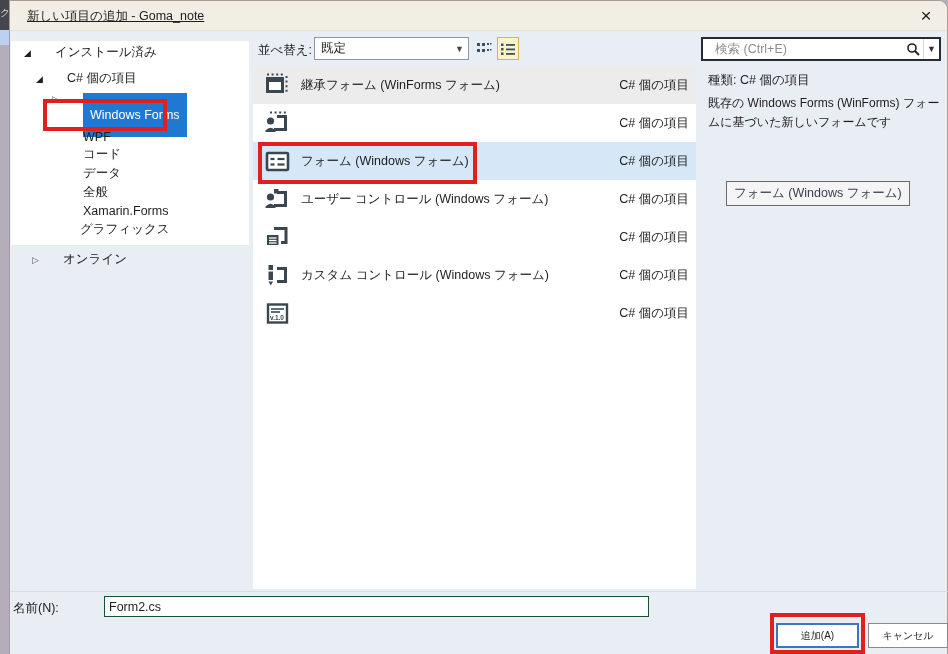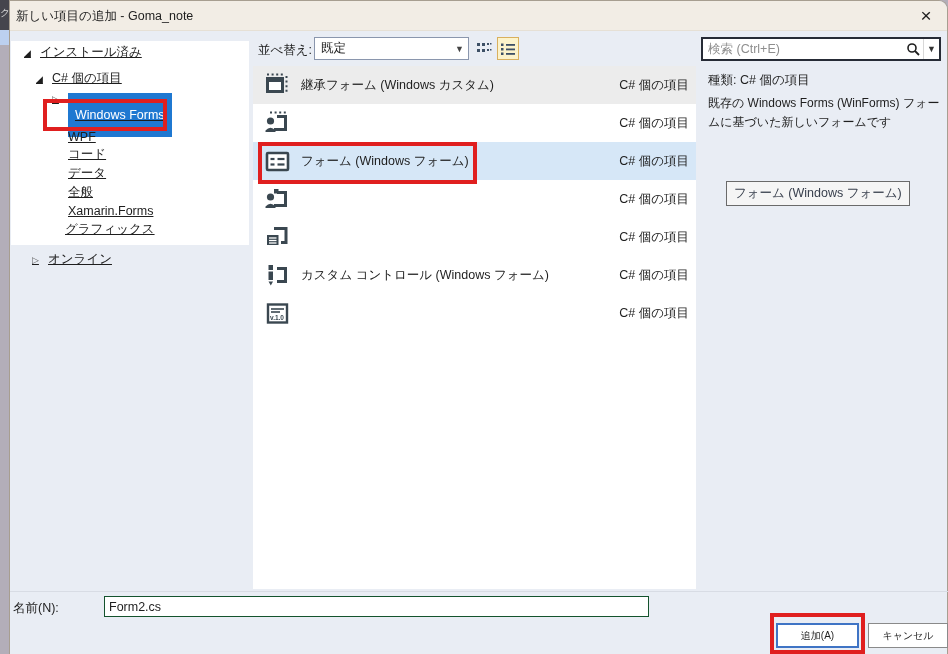--- a/index.html
+++ b/index.html
@@ -7,45 +7,45 @@
   #screen { position:relative; width:948px; height:654px; overflow:hidden; background:#b3aeb9; font-size:12.5px; color:#1e1e1e; }
 
   
   .bg-strip-dark { position:absolute; left:0; top:0; width:10px; height:30px; background:#45454d; color:#d8d8d8; font-size:10px; text-align:center; line-height:26px; }
   .bg-strip-blue { position:absolute; left:0; top:30px; width:10px; height:15px; background:#bcd0f0; }
   .bg-strip-mauve { position:absolute; left:0; top:45px; width:10px; height:609px; background:#b3aeb9; }
 
   
   .dialog { position:absolute; left:9px; top:0; width:939px; height:654px; background:#e9edf4; border:1px solid #a79e90; border-bottom:none; border-top-right-radius:9px; }
   .titlebar { position:absolute; left:0; top:0; width:100%; height:30px; background:#f2ede5; border-top-right-radius:9px; border-bottom:1px solid #e6e0d5; }
-  .title-text { position:absolute; left:6px; top:7px; font-size:12.5px; color:#1e1e1e; white-space:nowrap; }
+  .title-text { position:absolute; left:17px; top:7px; font-size:12.5px; color:#1e1e1e; white-space:nowrap;text-decoration:underline; }
   .close-btn { position:absolute; right:8px; top:2px; width:26px; height:26px; text-align:center; line-height:26px; font-size:19px; color:#1e1e1e; cursor:default; }
 
   
   .tree-panel { position:absolute; left:1px; top:40px; width:238px; height:204px; background:#ffffff; }
-  .tree-item { position:absolute; height:19px; white-space:nowrap; display:flex; align-items:center; gap:5px;text-decoration:underline; }
+  .tree-item { position:absolute; height:19px; white-space:nowrap; display:flex; align-items:center; gap:20px; }
   .tw { width:11px; display:inline-block; font-size:9px; color:#1e1e1e; }
   .tw.exp::before { content:"◢"; }
   .tw.col::before { content:"▷"; color:#5a5a5a; }
   .tw.none::before { content:""; }
   .tlabel { font-size:12.5px; color:#1e1e1e; }
   .tlabel.sel { background:#1f78d1; color:#ffffff; padding:15px 7px; }
 
   
   .sort-label { position:absolute; left:248px; top:41px; }
   .sort-combo { position:absolute; left:304px; top:36px; width:155px; height:23px; background:#fff; border:1px solid #8a96ad; display:flex; align-items:center; }
   .sort-combo .val { flex:1; padding-left:6px; }
   .sort-combo .caret { width:17px; text-align:center; font-size:9px; color:#444; }
   .viewbtn { position:absolute; width:22px; height:23px; display:flex; align-items:center; justify-content:center; }
   .viewbtn.grid { left:463px; top:36px; }
   .viewbtn.list { left:487px; top:36px; background:#fcf3cb; border:1px solid #d9b05e; }
 
   
   .searchbox { position:absolute; left:691px; top:36px; width:240px; height:24px; background:#fff; border:2px solid #262b36; display:flex; align-items:center; }
-  .searchbox input { flex:1; border:none; outline:none; font-size:12.5px; padding-left:5px; color:#333; background:transparent; font-family:"Liberation Sans","DejaVu Sans",sans-serif; }
+  .searchbox input { flex:1; border:none; outline:none; font-size:12.5px; padding-left:12px; color:#333; background:transparent; font-family:"Liberation Sans","DejaVu Sans",sans-serif; }
   .searchbox input::placeholder { color:#8e8e8e; }
   .search-icon { width:20px; display:flex; justify-content:center; }
   .search-caret { width:16px; text-align:center; font-size:9px; color:#333; border-left:1px solid #d8d8d8; line-height:20px; }
 
   
   .list-panel { position:absolute; left:243px; top:65px; width:443px; height:523px; background:#ffffff; }
   .lrow { position:absolute; left:0; width:443px; height:38px; display:flex; align-items:center; }
   .lrow.alt { background:#ececec; }
   .lrow.selected { background:#d6e7f7; }
   .licon { width:28px; height:28px; margin-left:10px; display:flex; align-items:center; justify-content:center; }
@@ -185,21 +185,21 @@
 
       <div class="lrow alt" style="top:0px">
         <span class="licon">
           <svg width="27" height="27" viewBox="0 0 27 27">
             <line x1="3" y1="2.5" x2="20" y2="2.5" stroke="#3a4750" stroke-width="2" stroke-dasharray="2 2.6"></line>
             <line x1="22.5" y1="4" x2="22.5" y2="21" stroke="#3a4750" stroke-width="2" stroke-dasharray="2 2.6"></line>
             <rect x="3.5" y="6.5" width="15" height="13" fill="#fff" stroke="#3a4750" stroke-width="3"></rect>
             <rect x="2.5" y="5.5" width="17" height="4.5" fill="#3a4750"></rect>
           </svg>
         </span>
-        <span class="ltitle">継承フォーム (Windows カスタム)</span>
+        <span class="ltitle">継承フォーム (WinForms フォーム)</span>
         <span class="ltype">C# 個の項目</span>
       </div>
 
       <div class="lrow" style="top:38px">
         <span class="licon">
           <svg width="27" height="27" viewBox="0 0 27 27">
             <line x1="6" y1="2.5" x2="22" y2="2.5" stroke="#3a4750" stroke-width="2" stroke-dasharray="2 2.6"></line>
             <path d="M13 6.5 H21.5 V19.5 H10" fill="none" stroke="#3a4750" stroke-width="3"></path>
             <circle cx="6.5" cy="11" r="3.6" fill="#3a4750"></circle>
             <path d="M1.5 20.5 Q6.5 15 11.5 20.5 L11.5 22 H1.5 Z" fill="#3a4750"></path>
@@ -226,20 +226,21 @@
 
       <div class="lrow" style="top:114px">
         <span class="licon">
           <svg width="27" height="27" viewBox="0 0 27 27">
             <rect x="10" y="3" width="4.5" height="4.5" fill="#3a4750"></rect>
             <path d="M13 6.5 H21.5 V19.5 H10" fill="none" stroke="#3a4750" stroke-width="3"></path>
             <circle cx="6.5" cy="11" r="3.6" fill="#3a4750"></circle>
             <path d="M1.5 20.5 Q6.5 15 11.5 20.5 L11.5 22 H1.5 Z" fill="#3a4750"></path>
           </svg>
         </span>
+        <span class="ltitle">ユーザー コントロール (Windows フォーム)</span>
         <span class="ltype">C# 個の項目</span>
       </div>
 
       <div class="lrow" style="top:152px">
         <span class="licon">
           <svg width="27" height="27" viewBox="0 0 27 27">
             <path d="M10 4.5 H22 V18.5 H17" fill="none" stroke="#3a4750" stroke-width="3"></path>
             <rect x="3" y="11" width="11.5" height="10" fill="#3a4750"></rect>
             <g stroke="#ffffff" stroke-width="1.3">
               <line x1="5" y1="14" x2="12.5" y2="14"></line>

